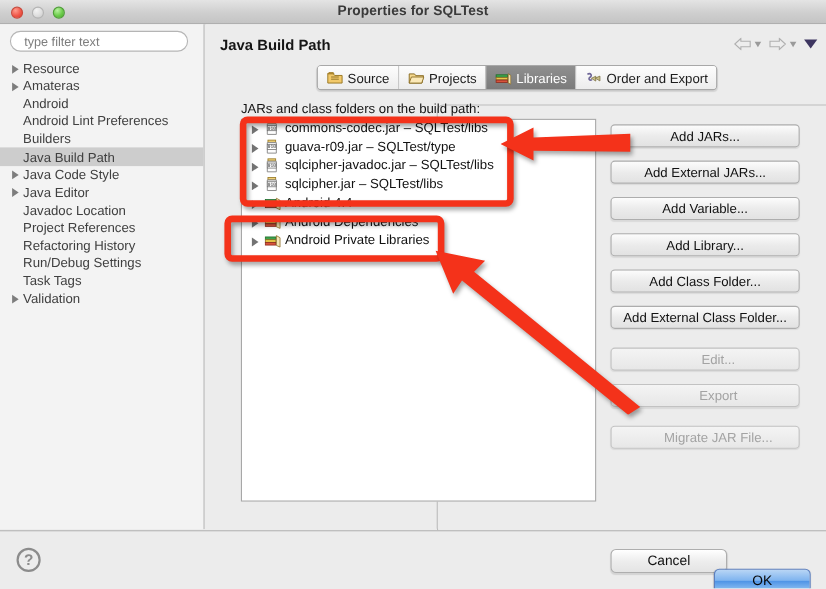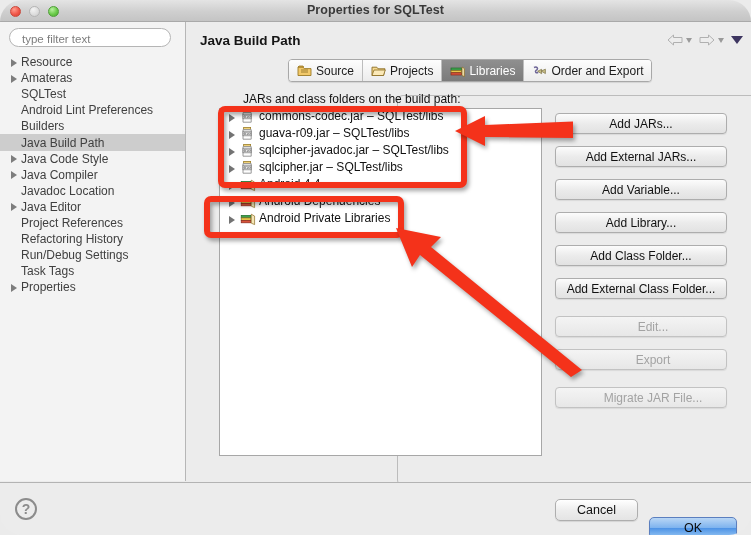--- a/index.html
+++ b/index.html
@@ -9,21 +9,20 @@
     font-family: "Liberation Sans", sans-serif;
     -webkit-font-smoothing: antialiased;
   }
   body { background: #ebebeb; }
 
   #window {
     position: relative;
     width: 751px; height: 535px;
     background: #ececec;
     overflow: hidden;
-    border-radius: 22px;
   }
 
   
   #titlebar {
     position: absolute; left: 0; top: 0; width: 751px; height: 22px;
     background: linear-gradient(to bottom, #e4e4e4 0%, #cfcfcf 55%, #c4c4c4 100%);
     border-bottom: 1px solid #a9a9a9;
     box-sizing: border-box;
   }
   #titlebar .title {
@@ -146,21 +145,21 @@
   }
   .tab:last-child { border-right: none; }
   .tab.active {
     background: linear-gradient(to bottom,#8f8f8f 0%, #7b7b7b 100%);
     color: #ffffff;
   }
   .tab-icon { width: 15px; height: 13px; display: block; flex: 0 0 15px; }
 
   #list-label {
     position: absolute; left: 219px; top: 92px;
-    font-size: 12px; color: #111; margin-left: 24px;
+    font-size: 12px; color: #111;
   }
 
   
   #listbox {
     position: absolute; left: 219px; top: 108px;
     width: 323px; height: 348px;
     background: #ffffff;
     border: 1px solid #a7a7a7;
     box-sizing: border-box;
     overflow: hidden;
@@ -216,21 +215,21 @@
     box-sizing: border-box;
   }
   .dlg-btn {
     position: absolute; top: 16px;
     height: 22px; border-radius: 5px;
     font-size: 12.5px;
     display: flex; align-items: center; justify-content: center;
     box-sizing: border-box; cursor: default;
   }
   #cancel-btn {
-    left: 555px; width: 83px;
+    left: 555px; width: 106px;
     border: 1px solid #aeaeae;
     background: linear-gradient(to bottom,#ffffff 0%, #ededed 52%, #e4e4e4 100%);
     box-shadow: 0 1px 1px rgba(0,0,0,.10);
     color: #111;
   }
   #ok-btn {
     left: 649px; width: 88px;
     border: 1px solid #5b7fbf;
     background: linear-gradient(to bottom,#b9d6f5 0%, #7fb4ef 48%, #4f94e6 52%, #9ac8f4 100%);
     box-shadow: 0 1px 1px rgba(0,0,0,.16);
@@ -275,69 +274,65 @@
         <div class="tree-row">
           <span class="tw has"></span>
           <span class="tree-label">Resource</span>
         </div>
         <div class="tree-row">
           <span class="tw has"></span>
           <span class="tree-label">Amateras</span>
         </div>
         <div class="tree-row">
           <span class="tw"></span>
-          <span class="tree-label">SQLTest</span>
+          <span class="tree-label">Android</span>
         </div>
         <div class="tree-row">
           <span class="tw"></span>
           <span class="tree-label">Android Lint Preferences</span>
         </div>
         <div class="tree-row">
           <span class="tw"></span>
           <span class="tree-label">Builders</span>
         </div>
         <div class="tree-row selected">
           <span class="tw"></span>
           <span class="tree-label">Java Build Path</span>
         </div>
         <div class="tree-row">
           <span class="tw has"></span>
           <span class="tree-label">Java Code Style</span>
         </div>
         <div class="tree-row">
           <span class="tw has"></span>
-          <span class="tree-label">Java Compiler</span>
+          <span class="tree-label">Java Editor</span>
         </div>
         <div class="tree-row">
           <span class="tw"></span>
           <span class="tree-label">Javadoc Location</span>
         </div>
         <div class="tree-row">
+          <span class="tw"></span>
+          <span class="tree-label">Project References</span>
+        </div>
+        <div class="tree-row">
+          <span class="tw"></span>
+          <span class="tree-label">Refactoring History</span>
+        </div>
+        <div class="tree-row">
+          <span class="tw"></span>
+          <span class="tree-label">Run/Debug Settings</span>
+        </div>
+        <div class="tree-row">
+          <span class="tw"></span>
+          <span class="tree-label">Task Tags</span>
+        </div>
+        <div class="tree-row">
           <span class="tw has"></span>
-          <span class="tree-label">Java Editor</span>
-        </div>
-        <div class="tree-row">
-          <span class="tw"></span>
-          <span class="tree-label">Project References</span>
-        </div>
-        <div class="tree-row">
-          <span class="tw"></span>
-          <span class="tree-label">Refactoring History</span>
-        </div>
-        <div class="tree-row">
-          <span class="tw"></span>
-          <span class="tree-label">Run/Debug Settings</span>
-        </div>
-        <div class="tree-row">
-          <span class="tw"></span>
-          <span class="tree-label">Task Tags</span>
-        </div>
-        <div class="tree-row">
-          <span class="tw has"></span>
-          <span class="tree-label">Properties</span>
+          <span class="tree-label">Validation</span>
         </div>
       </div>
   </div>
 
   <div id="pane">
     <div id="pane-title">Java Build Path</div>
 
     <div id="pane-nav">
       <svg class="nav-arrow" viewBox="0 0 16 12">
         <path d="M6.5 1 L1 6 L6.5 11 L6.5 8.5 L15 8.5 L15 3.5 L6.5 3.5 Z" fill="#ededed" stroke="#b0b0b0" stroke-width="1"></path>
@@ -414,21 +409,21 @@
       <div class="lib-row">
         <span class="lib-tw"></span>
         <span style="display: flex;">
           <svg class="lib-icon" viewBox="0 0 16 15">
             <rect x="3.6" y="1.4" width="7" height="2" fill="#f0d27a" stroke="#9b7d2a" stroke-width=".8"></rect>
             <path d="M3 3.6 L11.2 3.6 L11.2 13.2 L3 13.2 Z" fill="#fdfdfd" stroke="#8e8e8e" stroke-width=".9"></path>
             <rect x="3" y="5.2" width="8.2" height="4.6" fill="#ffffff" stroke="#6f6f6f" stroke-width=".7"></rect>
             <text x="7.1" y="8.9" font-size="4.1" text-anchor="middle" fill="#222" font-family="DejaVu Sans Mono, monospace">010</text>
           </svg>
         </span>
-        <span>guava-r09.jar – SQLTest/libs</span>
+        <span>guava-r09.jar – SQLTest/type</span>
       </div>
       <div class="lib-row">
         <span class="lib-tw"></span>
         <span style="display: flex;">
           <svg class="lib-icon" viewBox="0 0 16 15">
             <rect x="3.6" y="1.4" width="7" height="2" fill="#f0d27a" stroke="#9b7d2a" stroke-width=".8"></rect>
             <path d="M3 3.6 L11.2 3.6 L11.2 13.2 L3 13.2 Z" fill="#fdfdfd" stroke="#8e8e8e" stroke-width=".9"></path>
             <rect x="3" y="5.2" width="8.2" height="4.6" fill="#ffffff" stroke="#6f6f6f" stroke-width=".7"></rect>
             <text x="7.1" y="8.9" font-size="4.1" text-anchor="middle" fill="#222" font-family="DejaVu Sans Mono, monospace">010</text>
           </svg>

